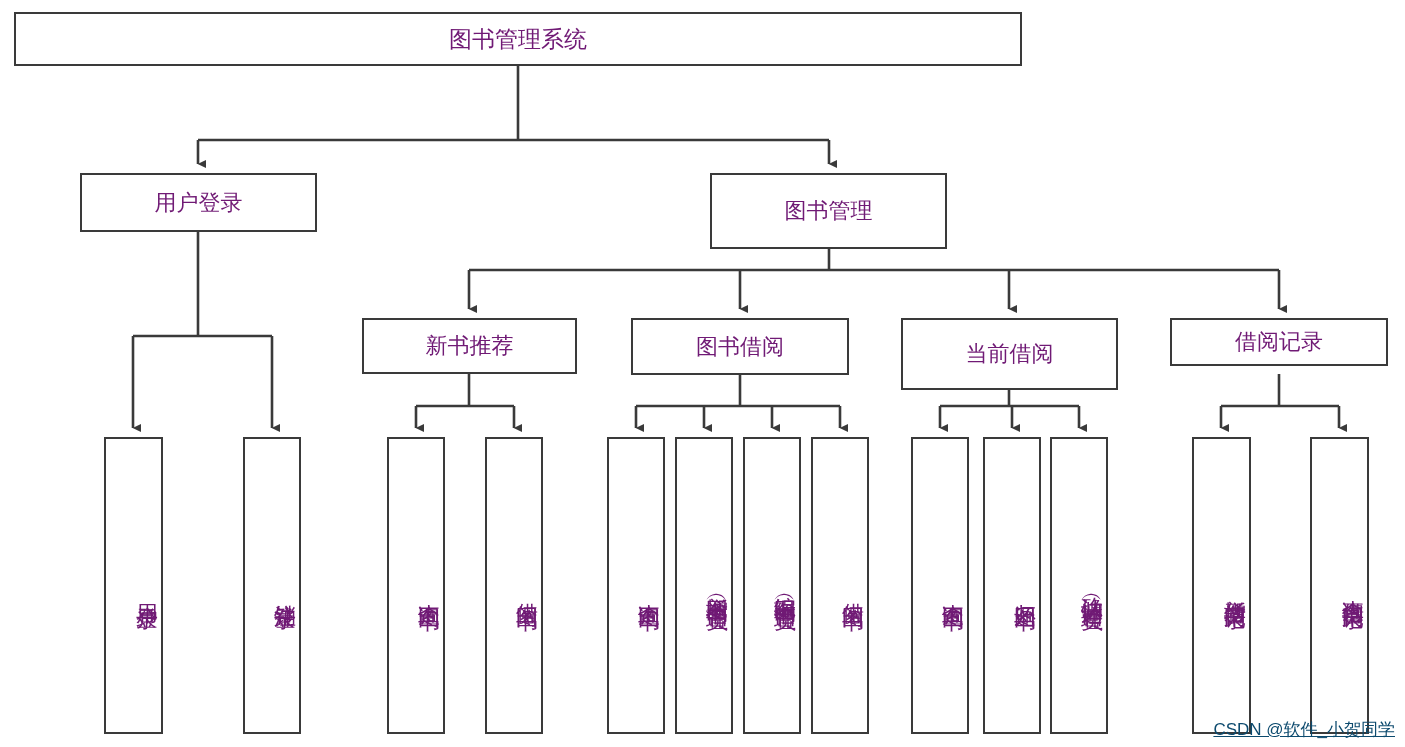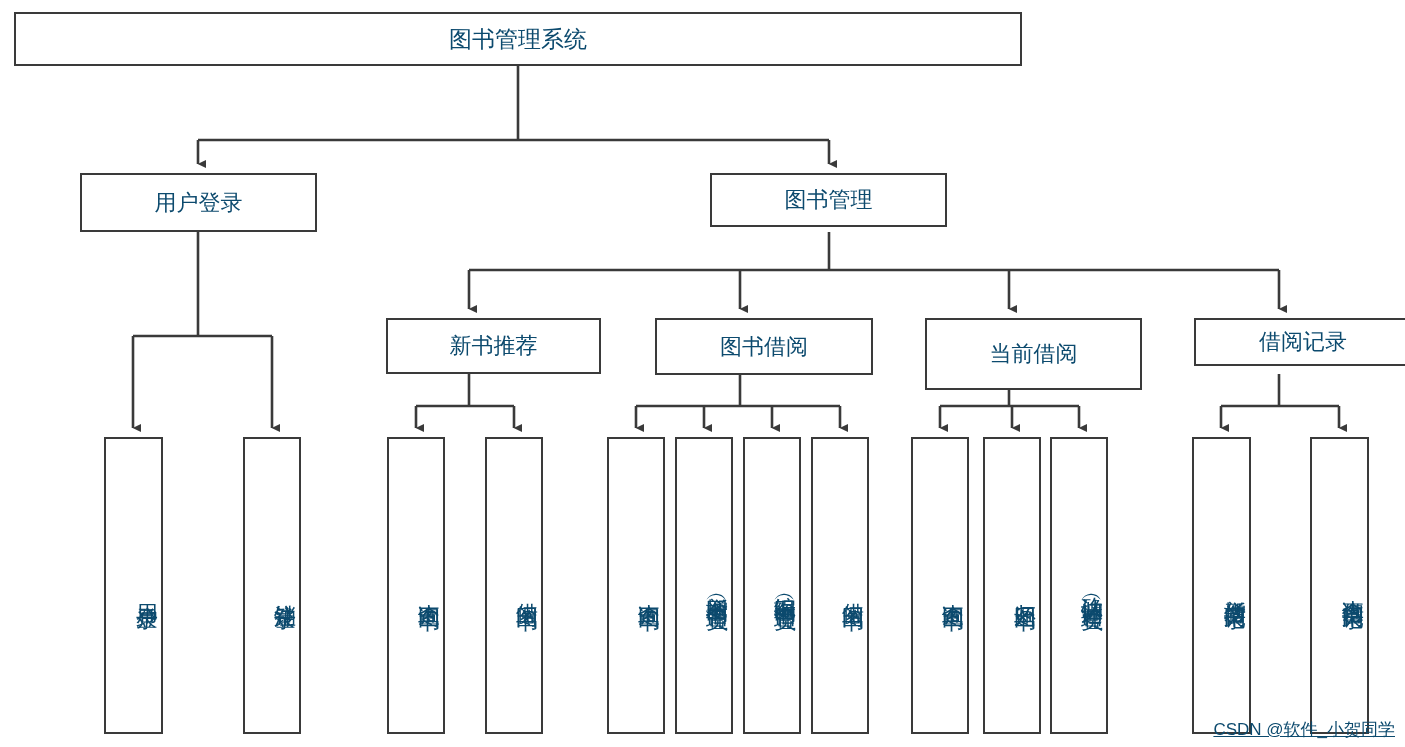--- a/index.html
+++ b/index.html
@@ -10,30 +10,30 @@
     overflow:hidden;
   }
   #stage{position:relative;width:1405px;height:747px;}
   svg#wires{position:absolute;left:0;top:0;width:1405px;height:747px;}
 
   .node{
     position:absolute;
     box-sizing:border-box;
     border:2px solid #3a3a3a;
     background:#ffffff;
-    color:#0c4a6e;
+    color:#701a75;
     display:flex;
     align-items:center;
     justify-content:center;
     text-align:center;
     line-height:1.25;
   }
   .node.root{font-size:23px;}
   .node.l2{font-size:22px;}
-  .node.l3{font-size:22px;margin-left:24px;}
+  .node.l3{font-size:22px;}
   .node.leaf{
     font-size:22px;
     writing-mode:vertical-rl;
     text-orientation:upright;
     align-items:flex-start;
     justify-content:center;
     padding-top:8px;
     letter-spacing:2px;
   }
   .node.leaf.tall{padding-top:4px;}
@@ -100,21 +100,21 @@
       <path d="M1279,374 L1279,406"></path>
       <path d="M1221,406 L1339,406"></path>
       <path d="M1221,406 L1221,428" marker-end="url(#arrowhead)"></path>
       <path d="M1339,406 L1339,428" marker-end="url(#arrowhead)"></path>
     </g>
   </svg>
 
   <div id="nodes">
       <div class="node root" style="left: 14px; top: 12px; width: 1008px; height: 54px;">图书管理系统</div>
       <div class="node l2" style="left: 80px; top: 173px; width: 237px; height: 59px;">用户登录</div>
-      <div class="node l2" style="left: 710px; top: 173px; width: 237px; height: 54px; font-family: Liberation Serif, serif;">图书管理</div>
+      <div class="node l2" style="left: 710px; top: 173px; width: 237px; height: 76px; font-family: Liberation Serif, serif;">图书管理</div>
       <div class="node l3" style="left: 362px; top: 318px; width: 215px; height: 56px;">新书推荐</div>
       <div class="node l3" style="left: 631px; top: 318px; width: 218px; height: 57px;">图书借阅</div>
       <div class="node l3" style="left: 901px; top: 318px; width: 217px; height: 72px;">当前借阅</div>
       <div class="node l3" style="left: 1170px; top: 318px; width: 218px; height: 48px;">借阅记录</div>
       <div class="node leaf" style="left: 104px; top: 437px; width: 59px; height: 297px;">用户登录</div>
       <div class="node leaf" style="left: 243px; top: 437px; width: 58px; height: 297px;">注销登录</div>
       <div class="node leaf" style="left: 387px; top: 437px; width: 58px; height: 297px;">查询图书</div>
       <div class="node leaf" style="left: 485px; top: 437px; width: 58px; height: 297px;">借阅图书</div>
       <div class="node leaf" style="left: 607px; top: 437px; width: 58px; height: 297px;">查询图书</div>
       <div class="node leaf tall" style="left: 675px; top: 437px; width: 58px; height: 297px;">新增图书（管理员）</div>

